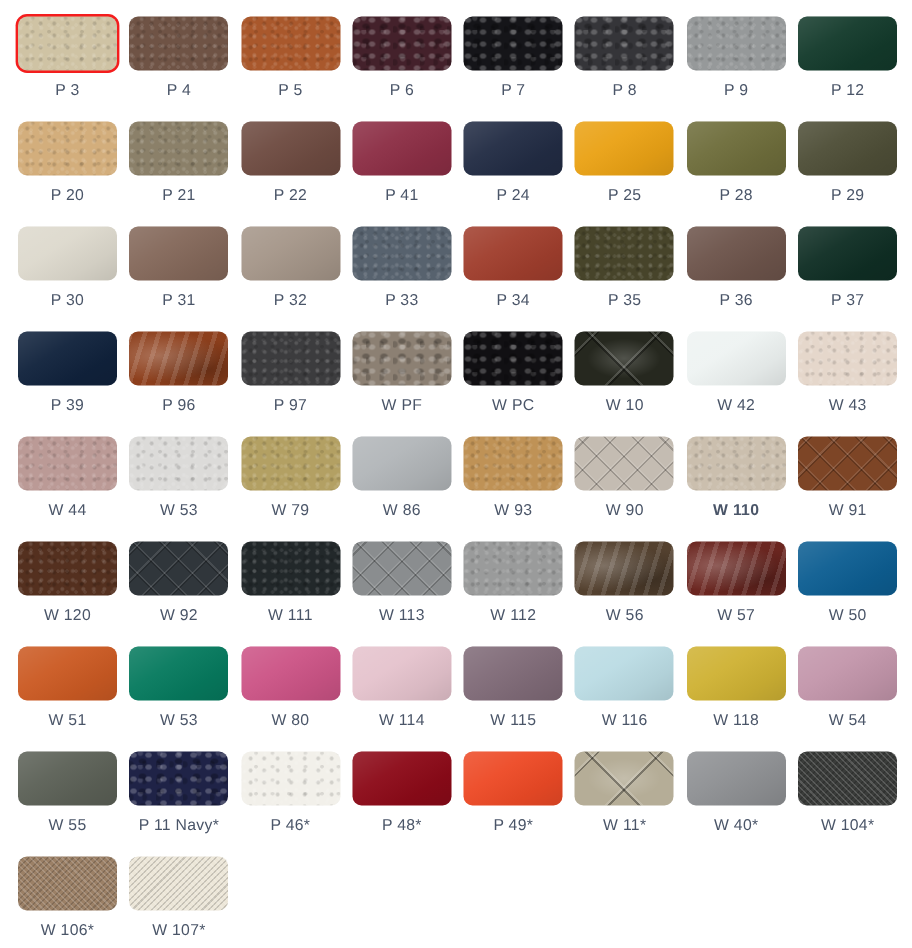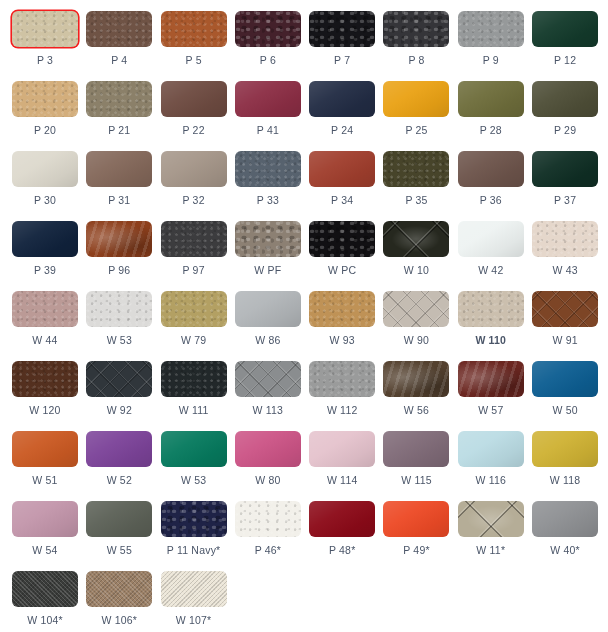--- a/index.html
+++ b/index.html
@@ -416,26 +416,20 @@
       </div>
       <div class="swatch-label" style="color: rgb(74, 85, 104);">W 50</div>
     </div>
     <div class="swatch-cell">
       <div class="swatch-chip" style="background-color: rgb(203, 90, 35);">
         <div class="tex tex-smooth"></div>
       </div>
       <div class="swatch-label" style="color: rgb(74, 85, 104);">W 51</div>
     </div>
     <div class="swatch-cell">
-      <div class="swatch-chip" style="background-color: rgb(124, 67, 153);">
-        <div class="tex tex-smooth"></div>
-      </div>
-      <div class="swatch-label" style="color: rgb(74, 85, 104);">W 52</div>
-    </div>
-    <div class="swatch-cell">
       <div class="swatch-chip" style="background-color: rgb(6, 122, 94);">
         <div class="tex tex-smooth"></div>
       </div>
       <div class="swatch-label" style="color: rgb(74, 85, 104);">W 53</div>
     </div>
     <div class="swatch-cell">
       <div class="swatch-chip" style="background-color: rgb(204, 84, 134);">
         <div class="tex tex-smooth"></div>
       </div>
       <div class="swatch-label" style="color: rgb(74, 85, 104);">W 80</div>

